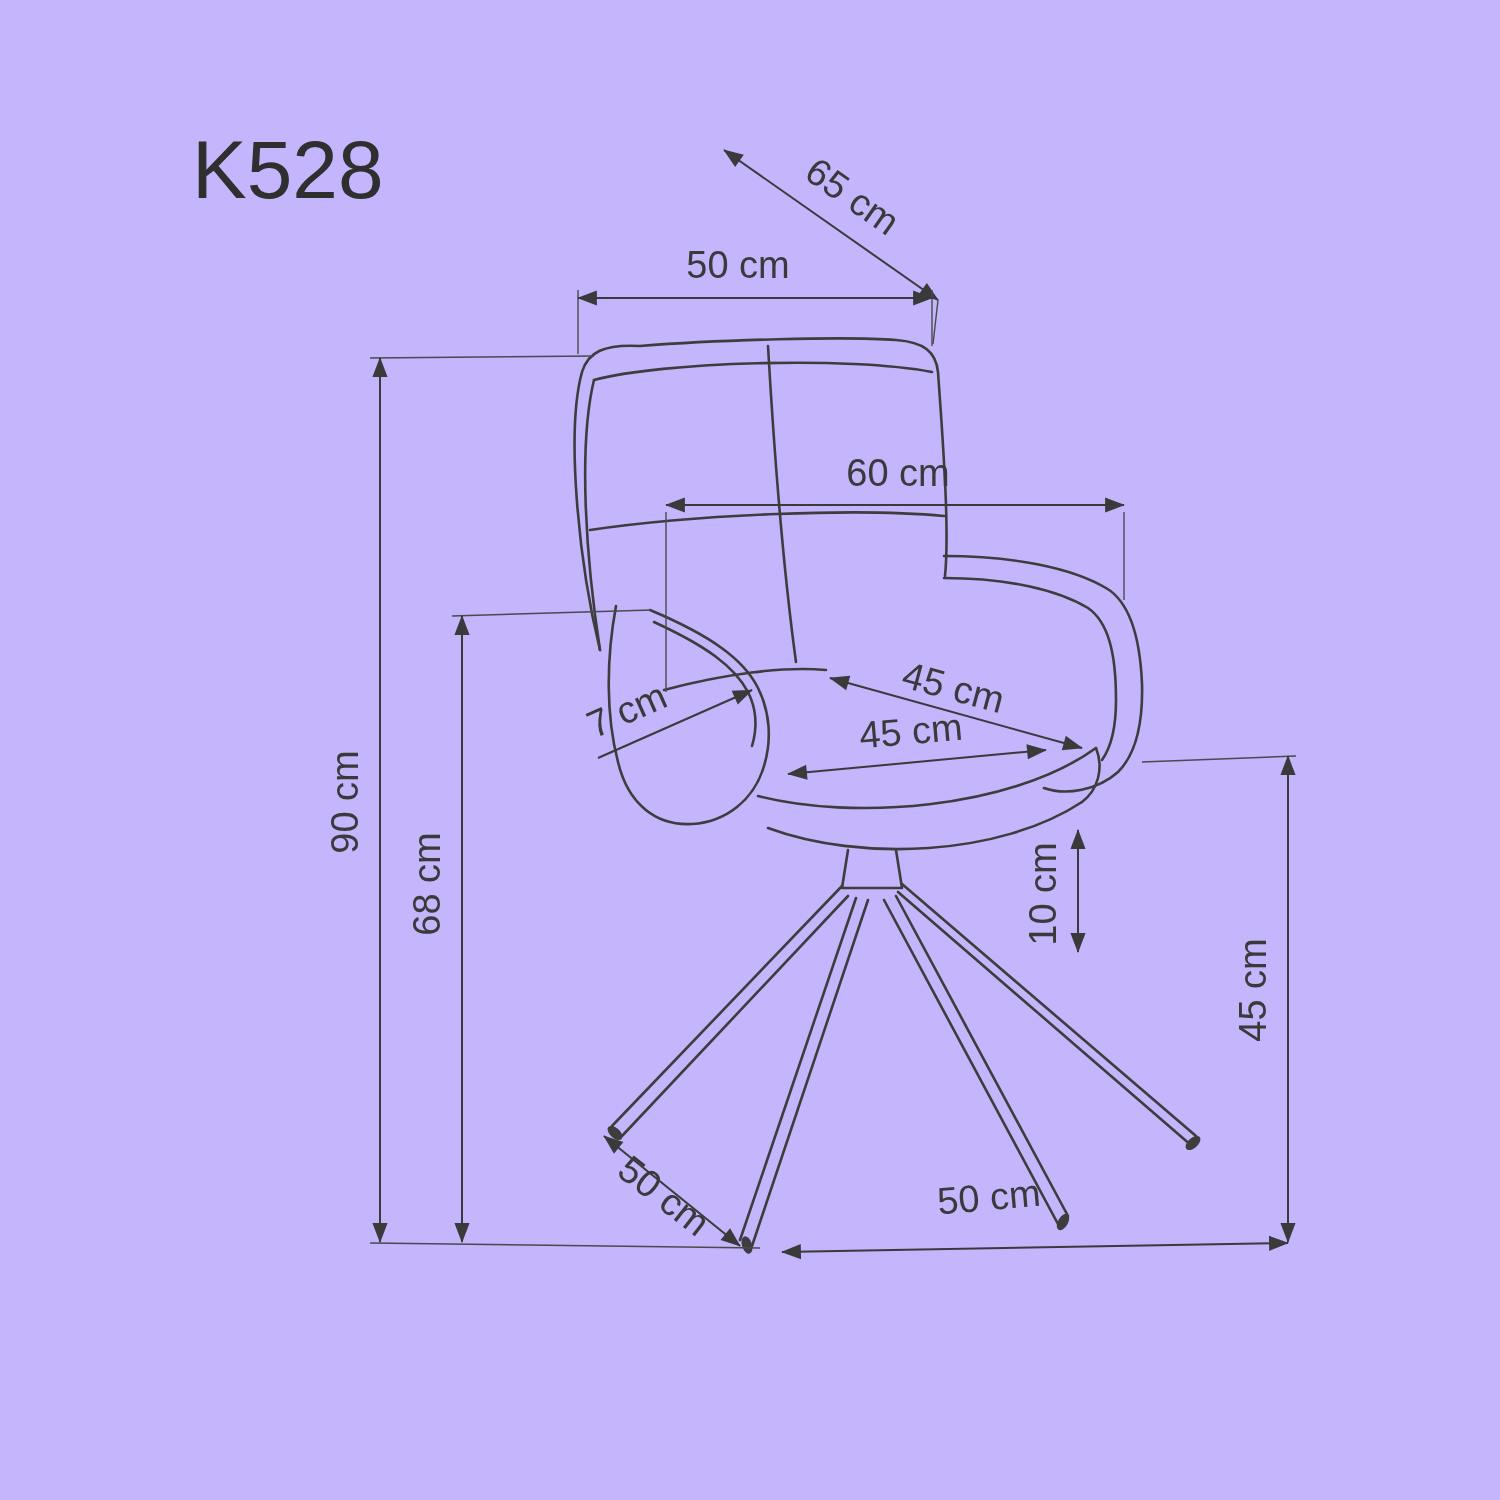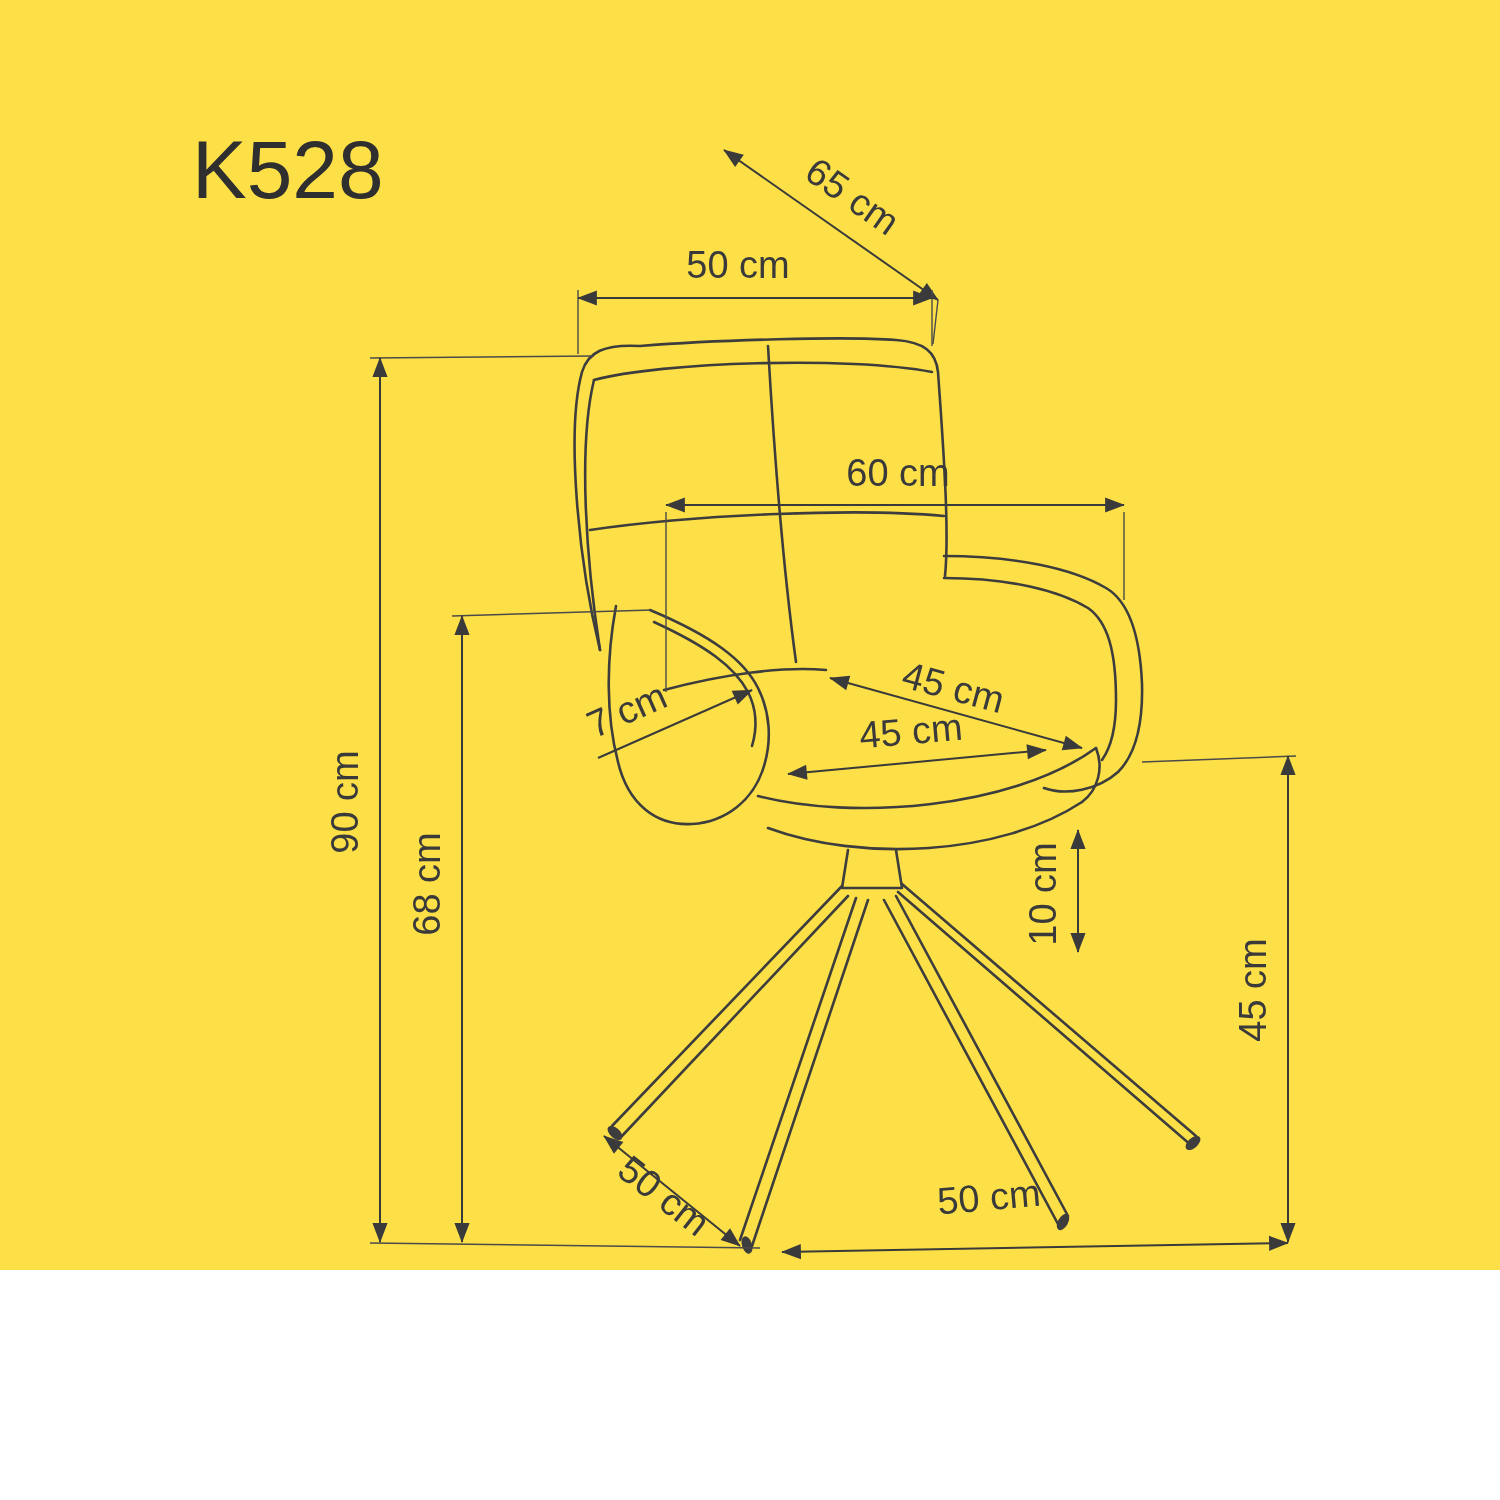--- a/index.html
+++ b/index.html
@@ -4,22 +4,22 @@
 <style>
   html, body {
     margin: 0;
     padding: 0;
     background: #ffffff;
     font-family: "Liberation Sans", sans-serif;
   }
   .canvas {
     position: relative;
     width: 1500px;
-    height: 1270px;
-    background: #fde047;
+    height: 1500px;
+    background: #c4b5fd;
     overflow: hidden;
   }
   svg { display: block; }
   .chair-line {
     fill: none;
     stroke: #3d3d3d;
     stroke-width: 2.6;
     stroke-linecap: round;
     stroke-linejoin: round;
   }

